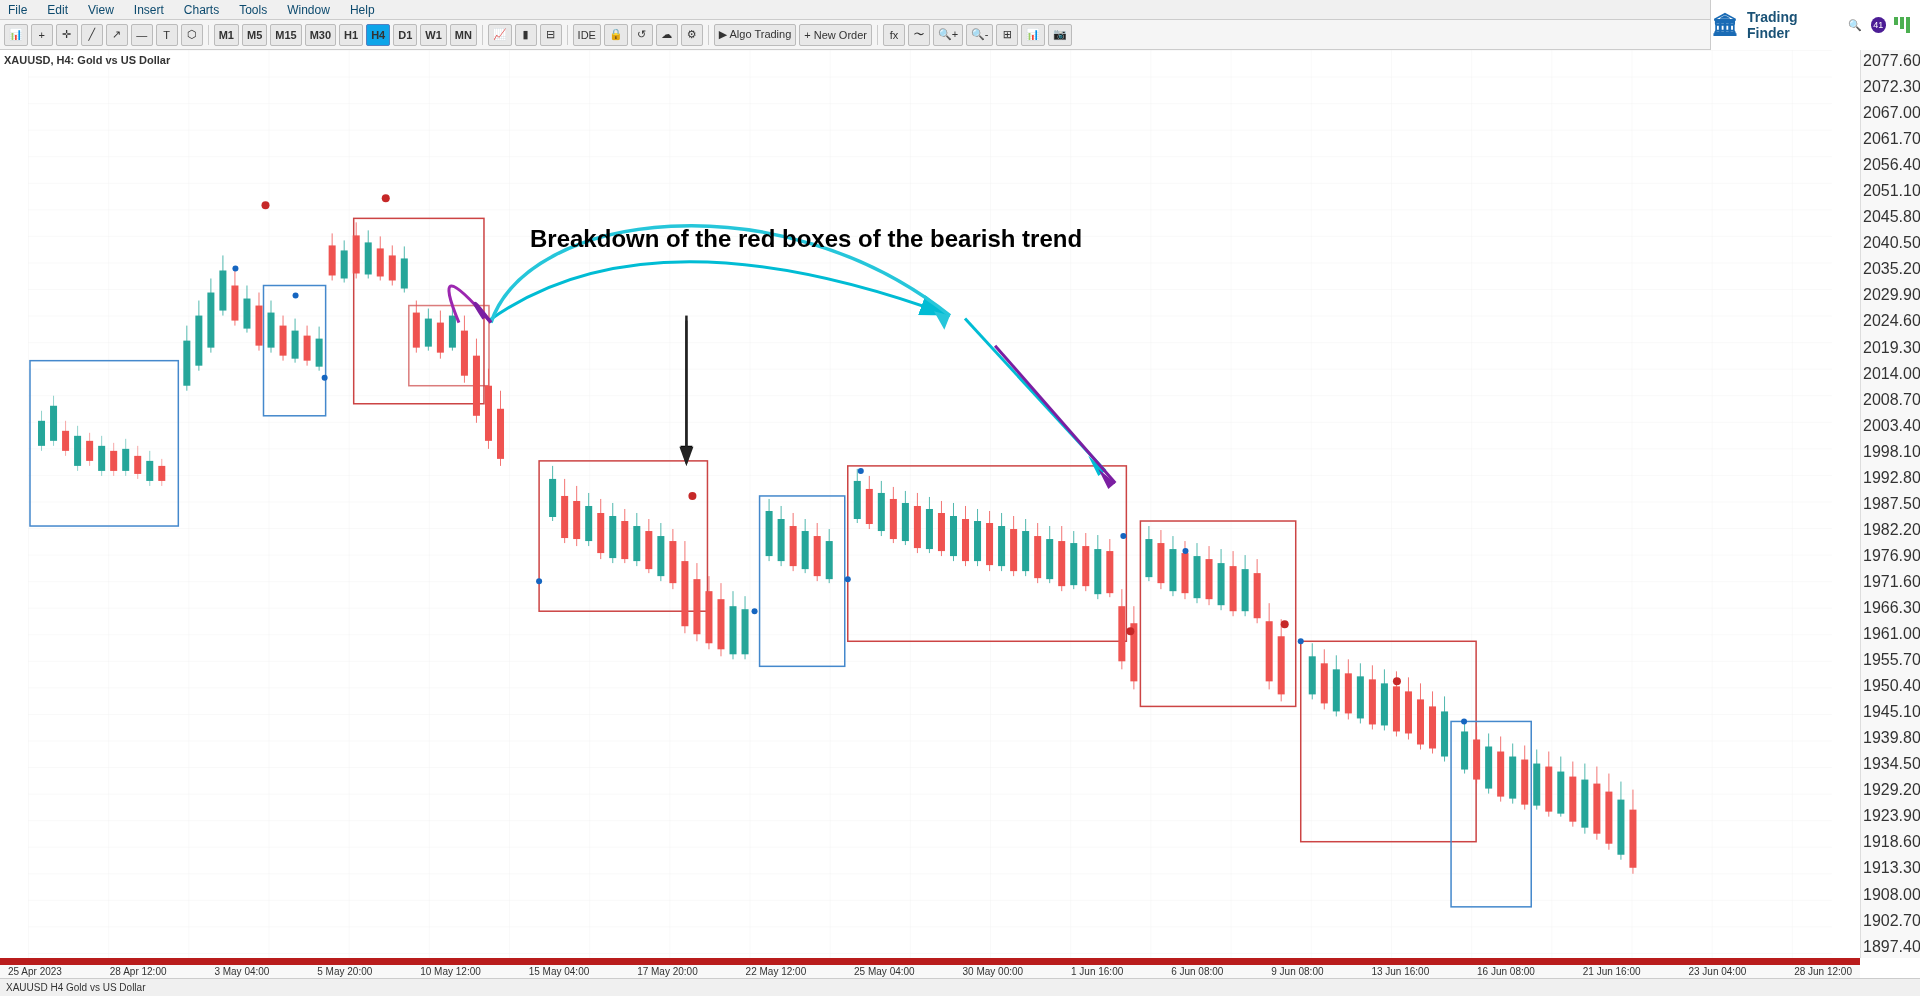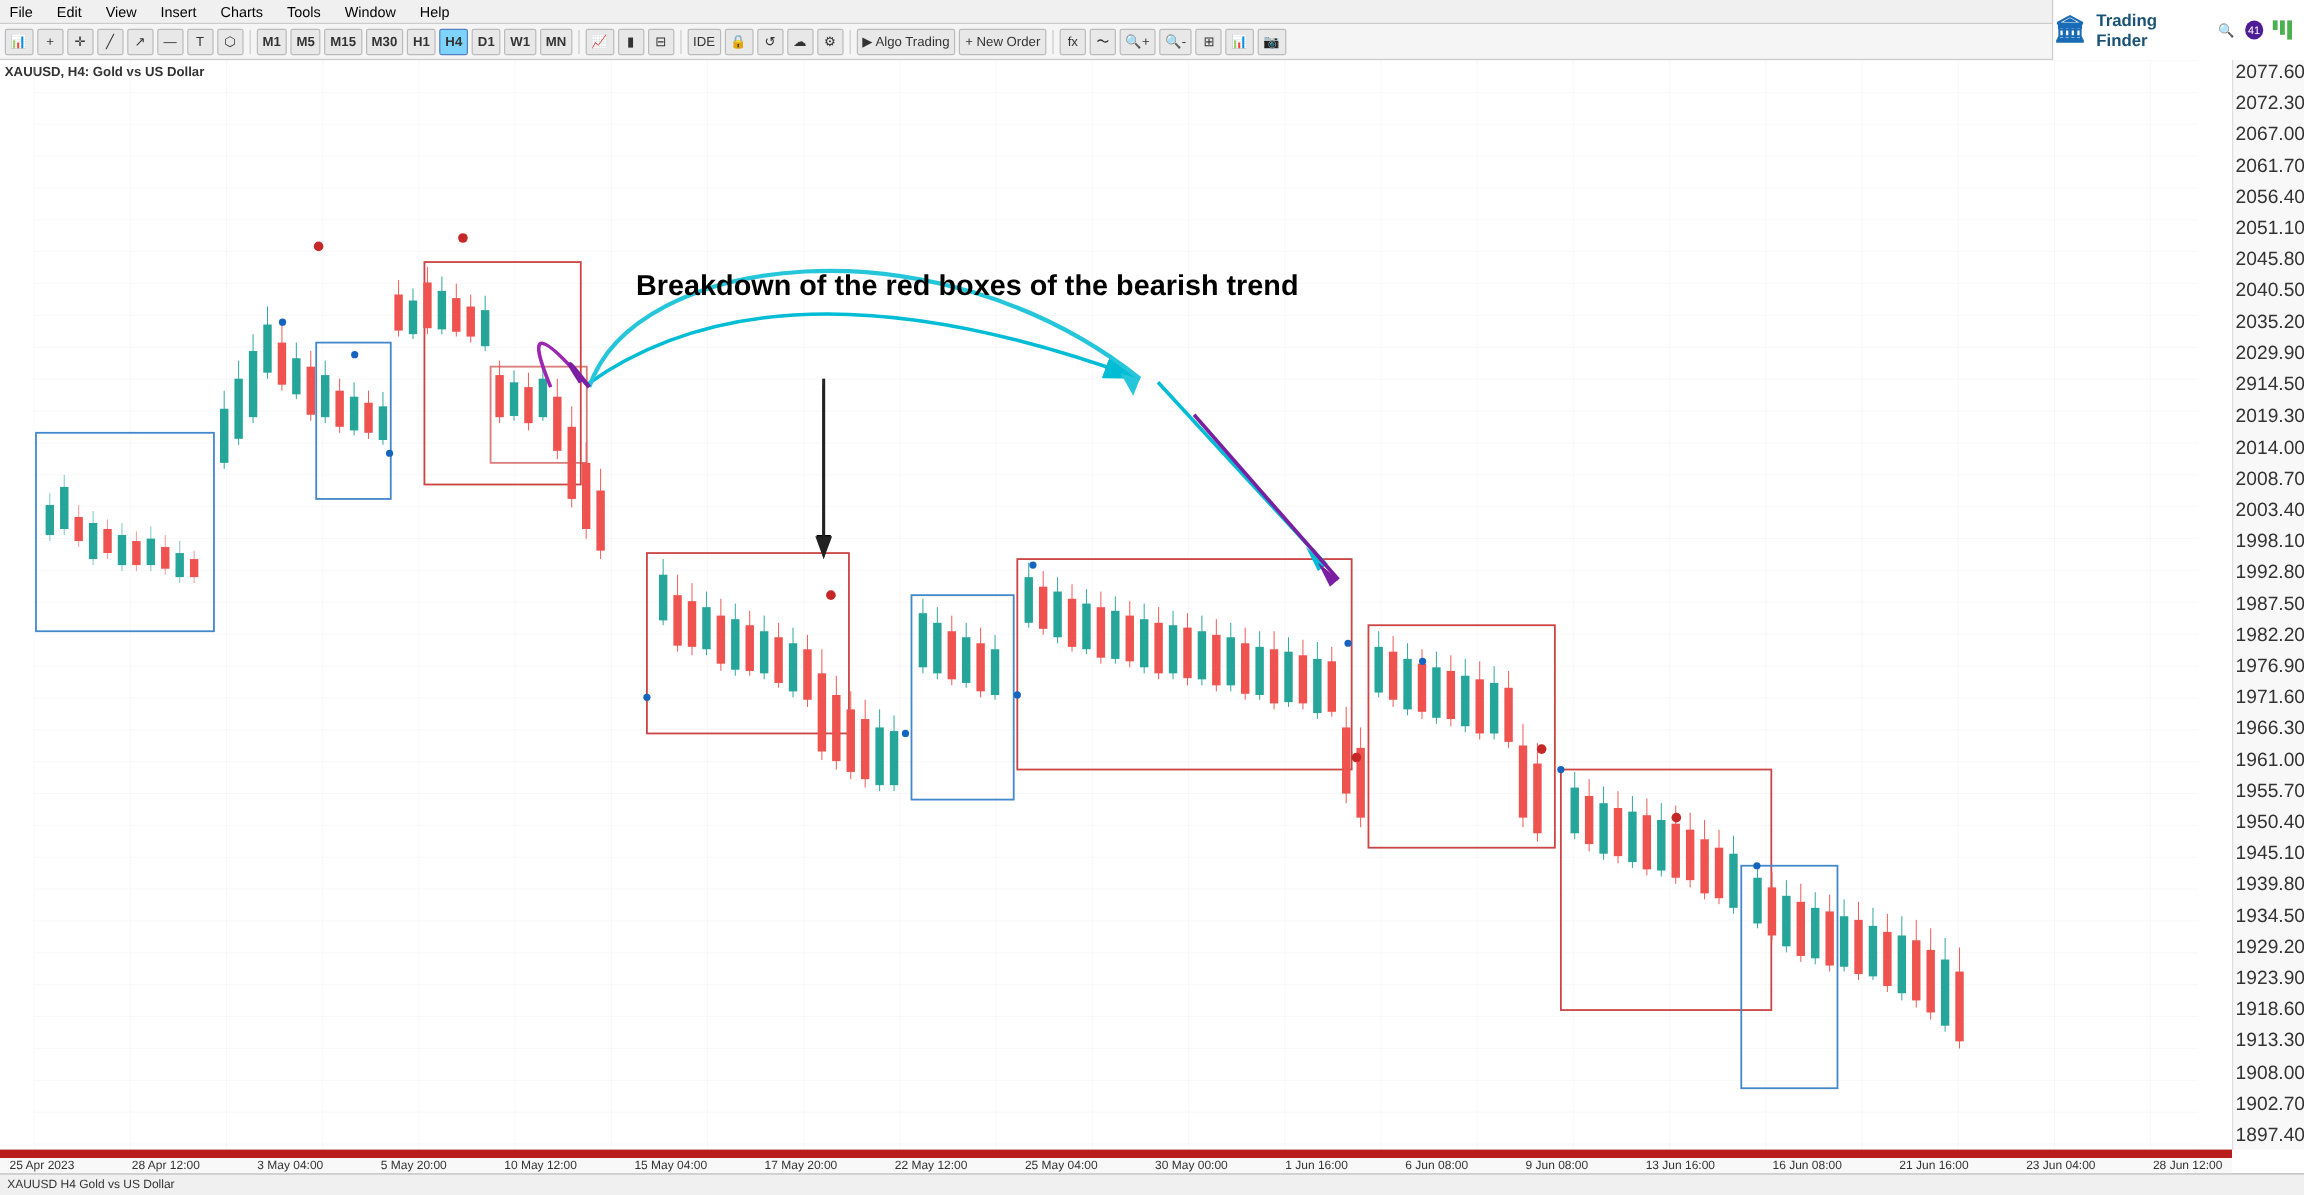--- a/index.html
+++ b/index.html
@@ -1,35 +1,35 @@
 <!DOCTYPE html>
 <html><head>
   <meta charset="utf-8">
   <style>
     * { margin: 0; padding: 0; box-sizing: border-box; }
     body { width: 1920px; height: 996px; background: #1a1a2e; overflow: hidden; font-family: 'Segoe UI', Arial, sans-serif; }
 
     
     .menu-bar {
       display: flex; align-items: center; background: #f0f0f0; height: 20px;
-      font-size: 12px; color: #000000; border-bottom: 1px solid #ccc; padding: 0 4px; gap: 12px;
+      font-size: 12px; color: #0c4a6e; border-bottom: 1px solid #ccc; padding: 0 4px; gap: 12px;
     }
     .menu-bar span { cursor: pointer; padding: 0 4px; }
 
     
     .toolbar {
       display: flex; align-items: center; background: #f5f5f5; height: 30px;
       border-bottom: 1px solid #ccc; padding: 0 4px; gap: 3px;
     }
     .tb-btn {
       display: inline-flex; align-items: center; justify-content: center;
       background: #e8e8e8; border: 1px solid #bbb; border-radius: 2px;
       height: 22px; min-width: 22px; padding: 0 4px; cursor: pointer; font-size: 11px; color: #333;
     }
-    .tb-btn.active { background: #7dd3fc; border-color: #5580c0; text-align: right; }
+    .tb-btn.active { background: #0ea5e9; border-color: #5580c0; text-align: right; }
     .tb-separator { width: 1px; height: 20px; background: #ccc; margin: 0 2px; }
 
     
     .chart-area {
       position: absolute; top: 50px; left: 0; right: 0; bottom: 18px;
       background: #fff; overflow: hidden;
     }
 
     
     .price-scale {
@@ -520,21 +520,21 @@
     <span>2077.60</span>
     <span>2072.30</span>
     <span>2067.00</span>
     <span>2061.70</span>
     <span>2056.40</span>
     <span>2051.10</span>
     <span>2045.80</span>
     <span>2040.50</span>
     <span>2035.20</span>
     <span>2029.90</span>
-    <span>2914.50</span>
+    <span>2024.60</span>
     <span>2019.30</span>
     <span>2014.00</span>
     <span>2008.70</span>
     <span>2003.40</span>
     <span>1998.10</span>
     <span>1992.80</span>
     <span>1987.50</span>
     <span>1982.20</span>
     <span>1976.90</span>
     <span>1971.60</span>

